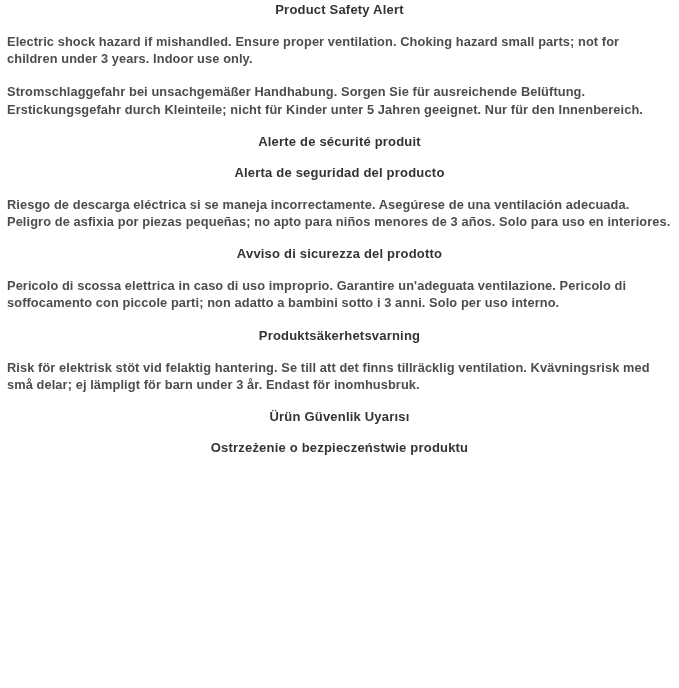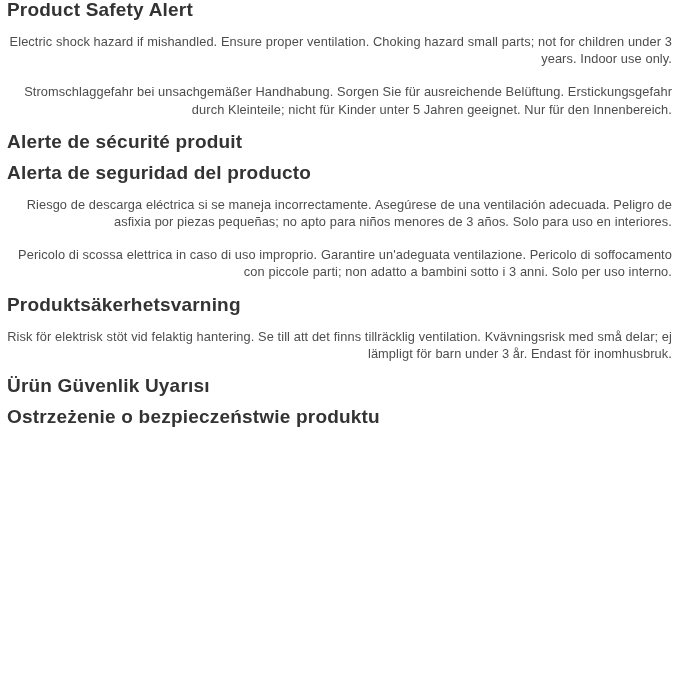--- a/index.html
+++ b/index.html
@@ -15,33 +15,33 @@
     width: 679px;
     box-sizing: border-box;
     padding: 2px 7px 4px 7px;
     background: #ffffff;
   }
   .alert-section {
     margin: 0;
   }
   .section-title {
     margin: 0 0 16px 0;
-    font-size: 19px;
+    font-size: 13px;
     font-weight: bold;
     color: #333333;
-    text-align: left;
+    text-align: center;
     letter-spacing: 0.2px;
     line-height: 15px;
   }
   .section-body {
     margin: 0 0 16px 0;
     font-size: 12.8px;
-    font-weight: normal;
+    font-weight: bold;
     color: #4d4d4d;
-    text-align: right;
+    text-align: left;
     line-height: 17.2px;
     letter-spacing: 0.1px;
   }
 </style>
 </head>
 <body>
 
 <div class="doc" id="doc-root">
   <section class="alert-section">
     <h2 class="section-title">Product Safety Alert</h2>
@@ -55,20 +55,21 @@
   <section class="alert-section">
     <h2 class="section-title">Alerte de sécurité produit</h2>
   </section>
 
   <section class="alert-section">
     <h2 class="section-title">Alerta de seguridad del producto</h2>
     <p class="section-body">Riesgo de descarga eléctrica si se maneja incorrectamente. Asegúrese de una ventilación adecuada. Peligro de asfixia por piezas pequeñas; no apto para niños menores de 3 años. Solo para uso en interiores.</p>
   </section>
 
   <section class="alert-section">
+    <h2 class="section-title">Avviso di sicurezza del prodotto</h2>
     <p class="section-body">Pericolo di scossa elettrica in caso di uso improprio. Garantire un'adeguata ventilazione. Pericolo di soffocamento con piccole parti; non adatto a bambini sotto i 3 anni. Solo per uso interno.</p>
   </section>
 
   <section class="alert-section">
     <h2 class="section-title">Produktsäkerhetsvarning</h2>
     <p class="section-body">Risk för elektrisk stöt vid felaktig hantering. Se till att det finns tillräcklig ventilation. Kvävningsrisk med små delar; ej lämpligt för barn under 3 år. Endast för inomhusbruk.</p>
   </section>
 
   <section class="alert-section">
     <h2 class="section-title">Ürün Güvenlik Uyarısı</h2>

